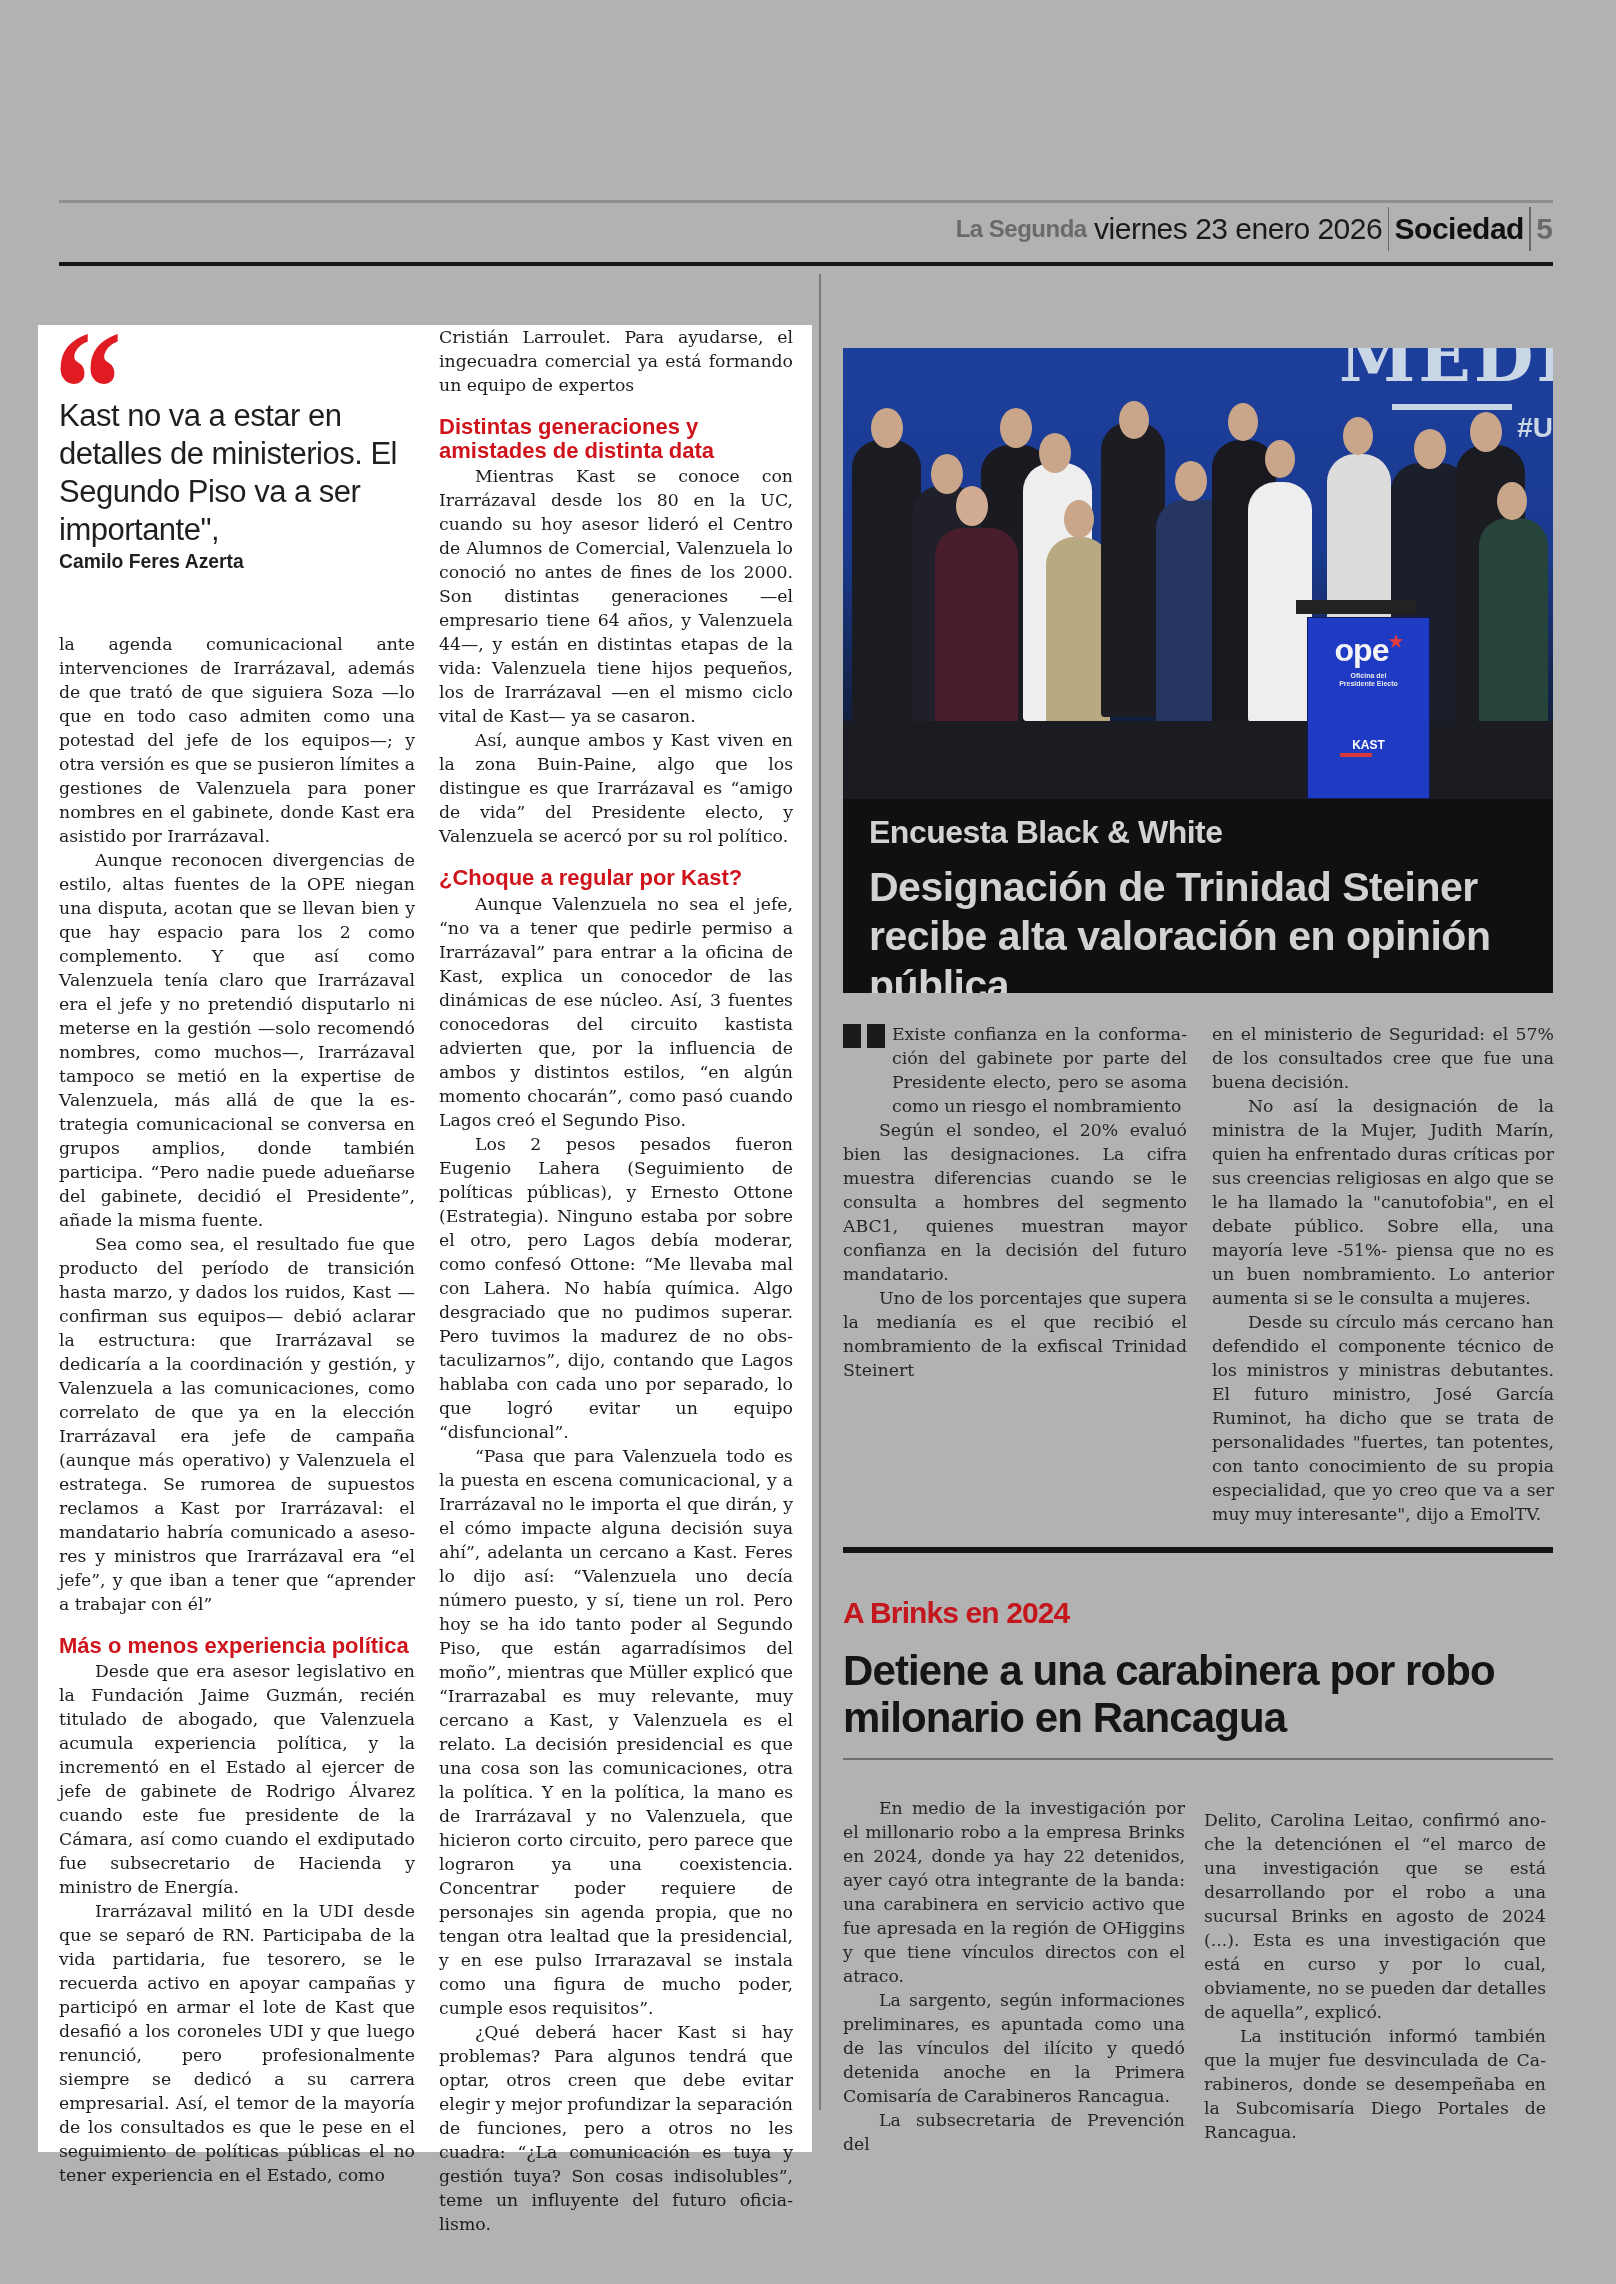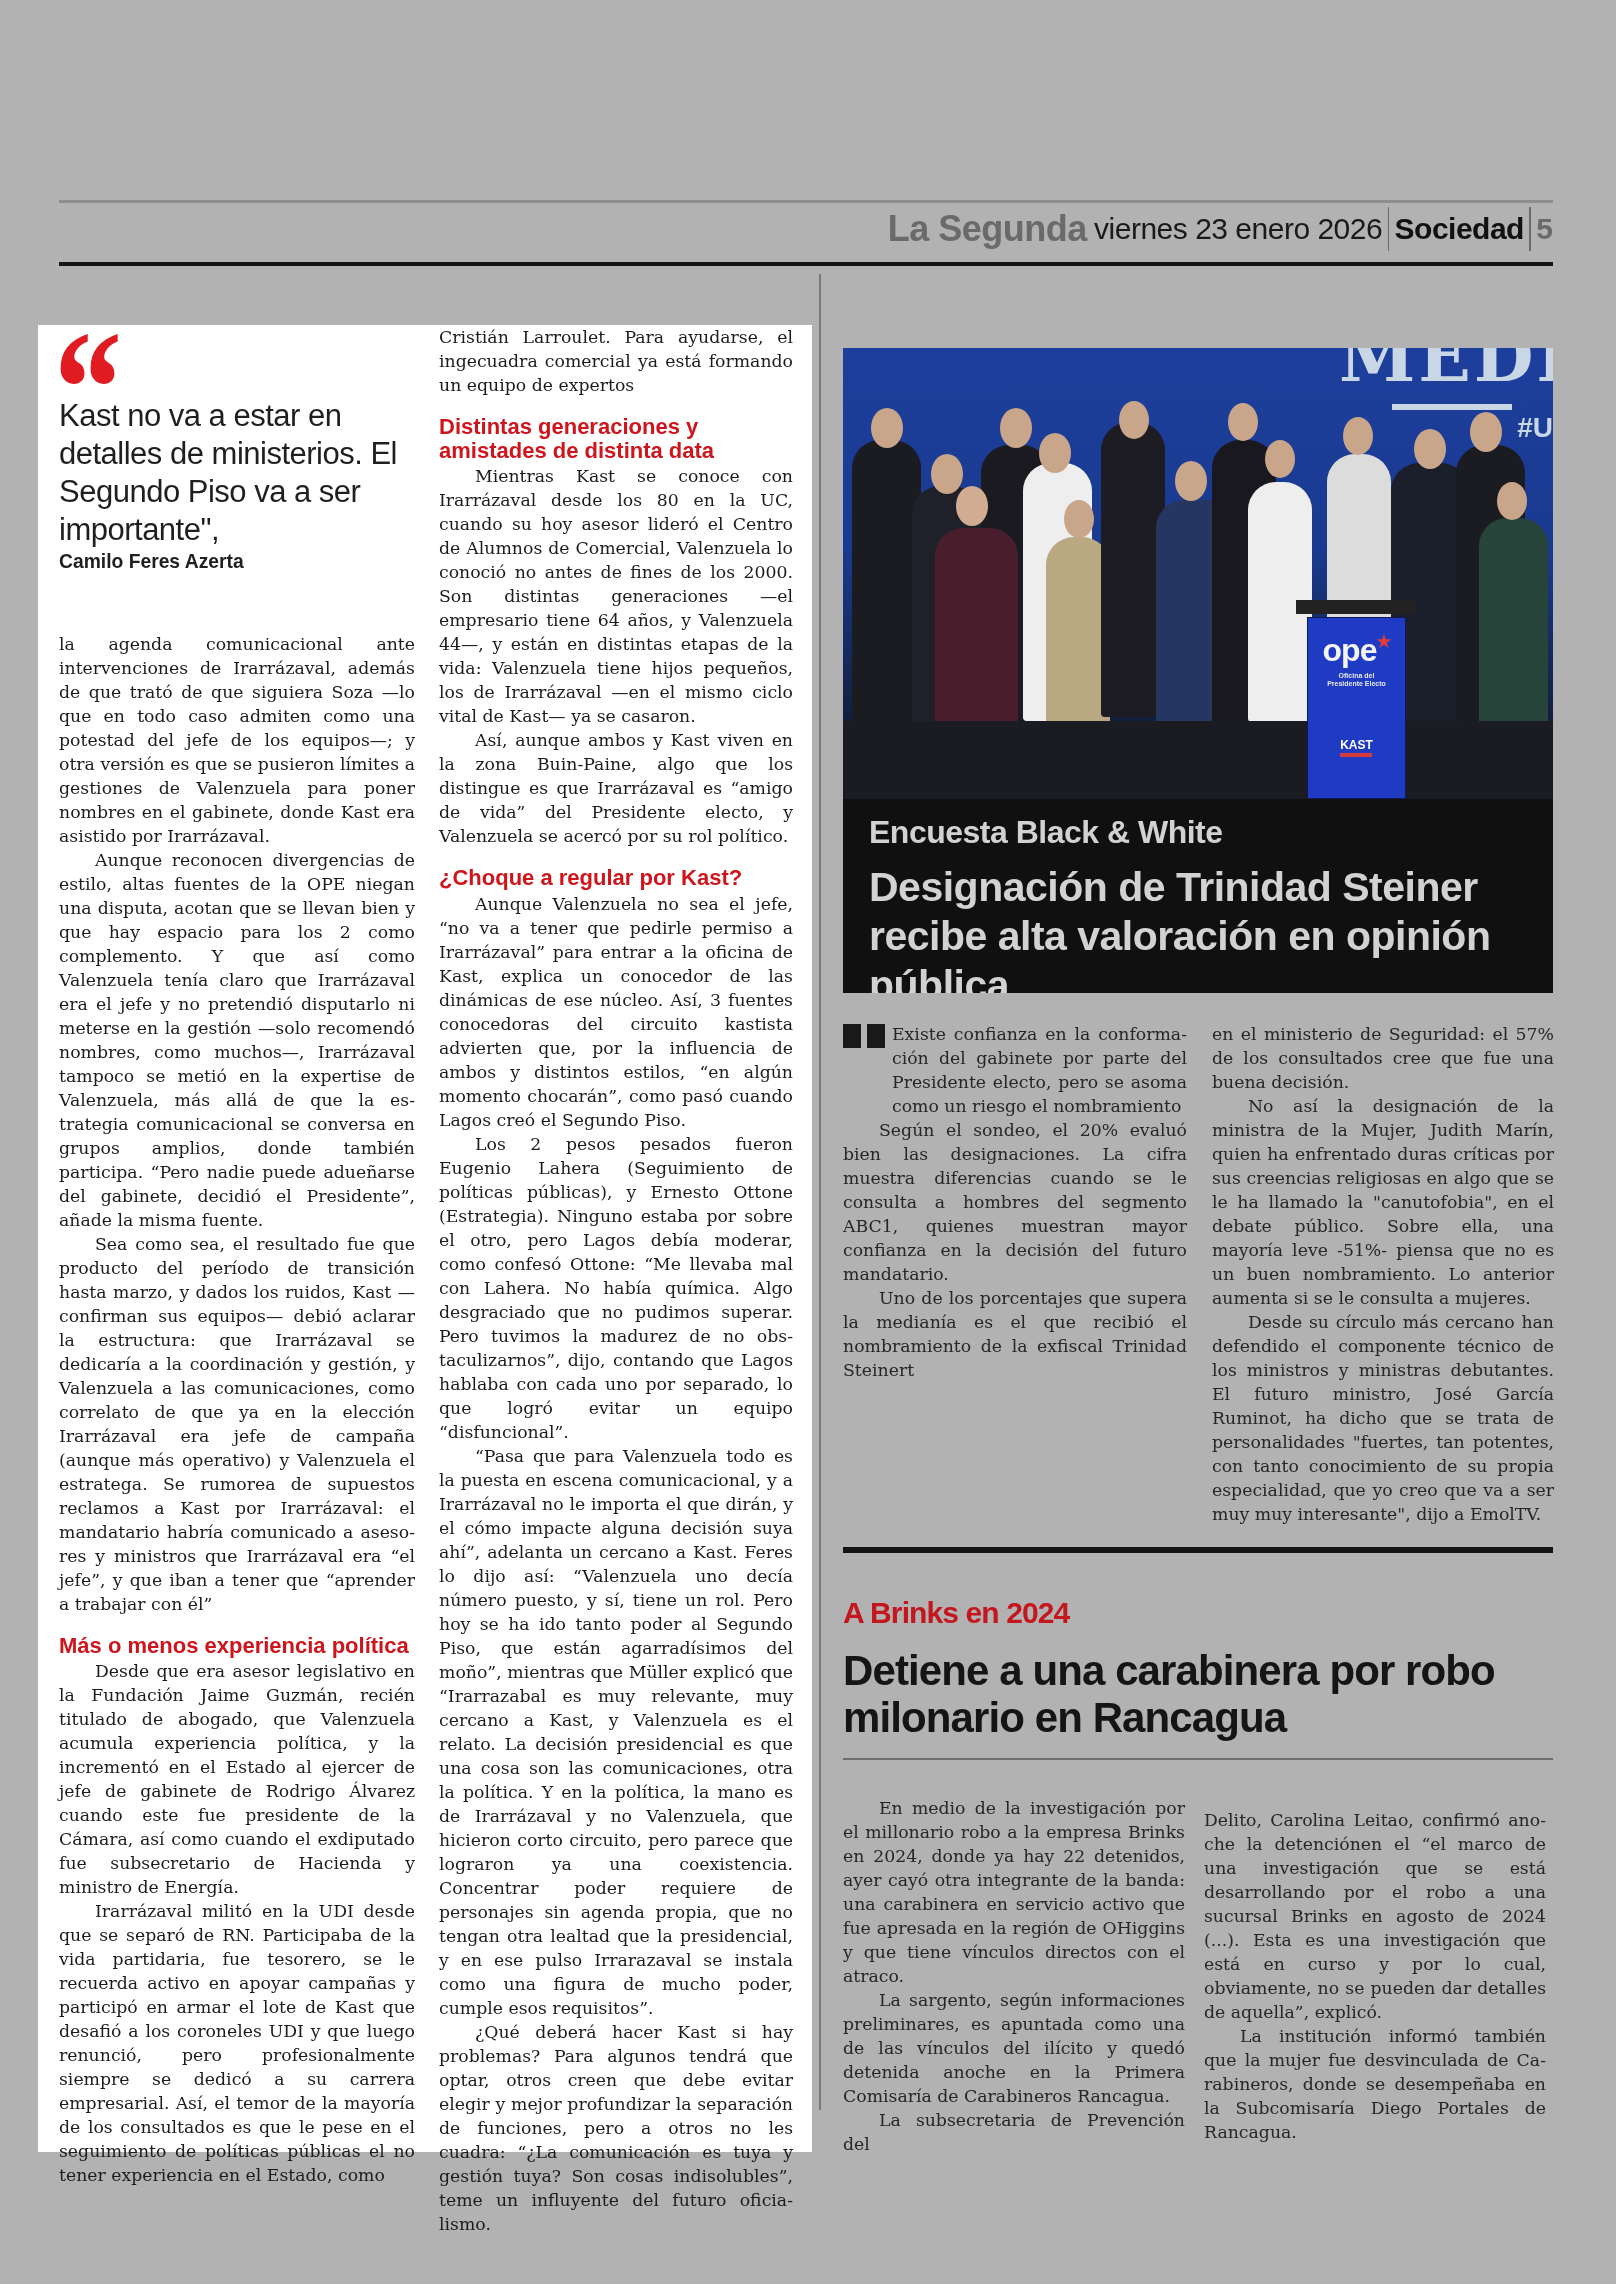--- a/index.html
+++ b/index.html
@@ -9,21 +9,21 @@
   }
   .abs { position:absolute; }
 
   
   #hdr-thin { left:59px; top:200px; width:1494px; height:2.8px; background:#8e8e8e; }
   #hdr-thick { left:59px; top:262px; width:1494px; height:4.1px; background:#141414; }
   #masthead {
     right:63px; top:206px; height:46px; display:flex; align-items:center;
     font-family:"Liberation Sans", sans-serif; white-space:nowrap;
   }
-  #masthead .paper { font-weight:bold; color:#6a6a6a; font-size:36px; letter-spacing:-0.5px; }
+  #masthead .paper { font-weight:bold; color:#6a6a6a; font-size:24px; letter-spacing:-0.5px; }
   #masthead .date { color:#1a1a1a; font-size:30px; margin-left:7.4px; letter-spacing:-0.5px; }
   #masthead .sep { width:1.4px; height:44px; background:#6a6a6a; margin:0 5.5px; }
   #masthead .section { font-weight:bold; color:#111; font-size:30px; letter-spacing:-0.5px; }
   #masthead .page { font-weight:bold; color:#6a6a6a; font-size:30px; }
 
   
   #panel { left:38px; top:325px; width:774px; height:1827px; background:#ffffff; }
   #col-divider { left:819px; top:274px; width:1.8px; height:1836px; background:#7a7a7a; }
 
   .col { font-size:17.3px; line-height:24px; text-align:justify; hyphens:manual; }
@@ -54,21 +54,21 @@
   #photo { left:843px; top:348px; width:710px; height:645px; background:#101010; overflow:hidden; }
   #photo .scene { position:absolute; left:0; top:0; width:710px; height:449px;
     background:linear-gradient(180deg,#1d3f9c 0%,#1a3a90 45%,#13244d 75%,#0e1320 100%); }
   #photo .screen-text { position:absolute; right:-18.4px; top:-32px; font-family:"DejaVu Serif", serif;
     font-weight:bold; color:#c9d6e6; font-size:69px; letter-spacing:2.8px; }
   #photo .screen-line { position:absolute; right:41px; top:56px; width:120px; height:5.5px; background:#c9d6e6; }
   #photo .screen-hash { position:absolute; right:0px; top:64px; color:#c9d6e6; font-family:"Liberation Sans",sans-serif; font-weight:bold; font-size:28px; }
   #photo .stage { position:absolute; left:0; top:373px; width:710px; height:78px; background:#1a1c22; }
   .person { position:absolute; border-radius:28px 28px 3.7px 3.7px; }
   .head { position:absolute; border-radius:50%; background:#c9a58a; }
-  #podium { position:absolute; left:464px; top:269px; width:97px; height:180px; background:#1f3bc4; border:1.4px solid #0f1a55; }
+  #podium { position:absolute; left:464px; top:269px; width:97px; height:180px; background:#1f3bc4; border:1.4px solid #0f1a55;padding-left:24px; }
   #podium .top { position:absolute; left:-12px; top:-18.4px; width:120px; height:14px; background:#222; }
   #podium .logo { position:absolute; left:0; width:100%; top:14px; text-align:center; color:#f4f4f4;
     font-family:"Liberation Sans",sans-serif; font-weight:bold; font-size:32px; letter-spacing:-0.9px; }
   #podium .logo .star { color:#e23b3b; font-size:16.6px; vertical-align:top; }
   #podium .sub { position:absolute; left:0; width:100%; top:54px; text-align:center; color:#e8e8e8;
     font-family:"Liberation Sans",sans-serif; font-weight:bold; font-size:7px; line-height:7.8px; }
   #podium .brand { position:absolute; left:0; width:100%; top:120px; text-align:center; color:#fff;
     font-family:"Liberation Sans",sans-serif; font-weight:bold; font-size:12px; }
   #podium .brand-bar { position:absolute; left:32px; top:135px; width:32px; height:3.7px; background:#d63a3a; }
   #photo .kicker { position:absolute; left:26px; top:466px; font-family:"Liberation Sans",sans-serif;

